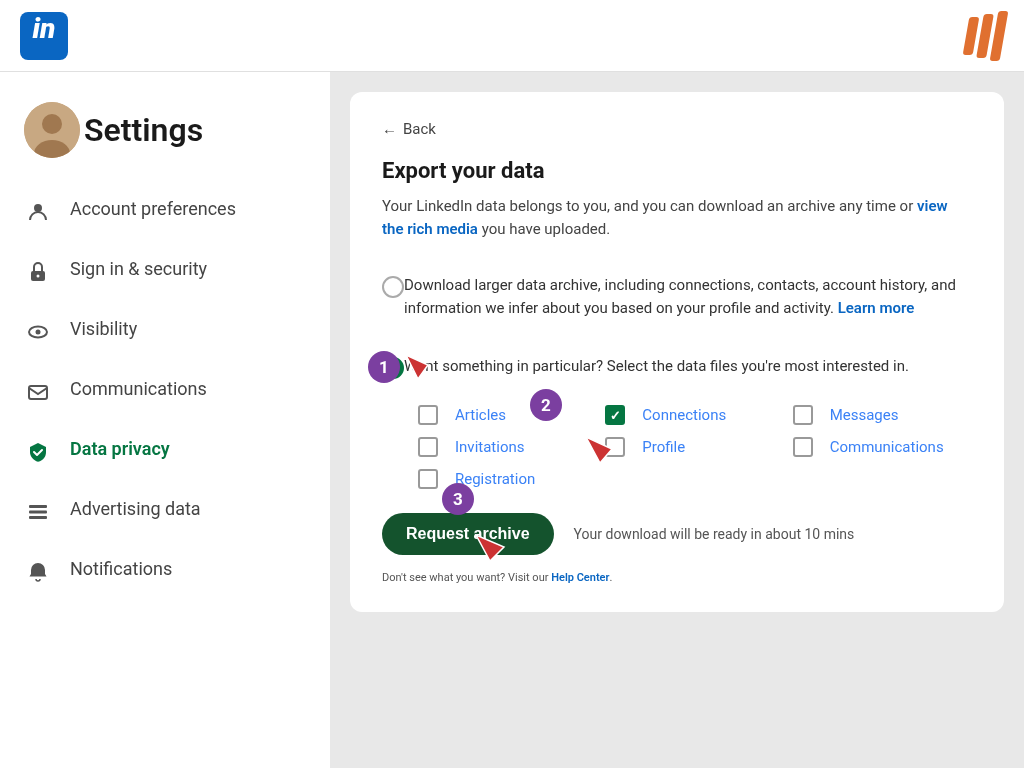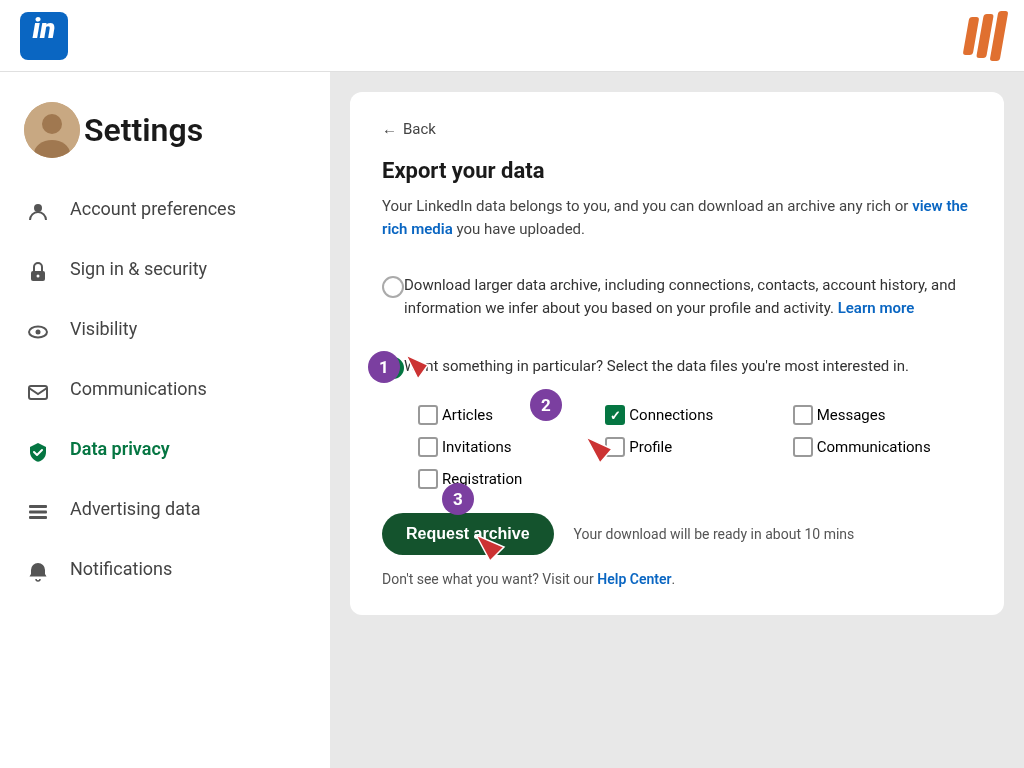--- a/index.html
+++ b/index.html
@@ -190,23 +190,23 @@
     .checkboxes-grid {
       display: grid;
       grid-template-columns: 1fr 1fr 1fr;
       gap: 12px 8px;
       margin: 16px 0 24px;
       padding-left: 36px;
     }
     .checkbox-item {
       display: flex;
       align-items: center;
-      gap: 4px;
+      gap: 17px;
       font-size: 15px;
-      color: #000000;
+      color: #3b82f6;
     }
     .checkbox-box {
       width: 20px;
       height: 20px;
       border: 2px solid #999;
       border-radius: 3px;
       flex-shrink: 0;
       display: flex;
       align-items: center;
       justify-content: center;
@@ -237,21 +237,21 @@
       font-size: 16px;
       font-weight: 700;
       cursor: pointer;
     }
     .ready-text {
       font-size: 14px;
       color: #555;
     }
     .help-text {
       margin-top: 16px;
-      font-size: 14px;
+      font-size: 11px;
       color: #555;
     }
     .help-text a {
       color: #0a66c2;
       font-weight: 600;
       text-decoration: none;
     }
     
     .badge {
       width: 32px;
@@ -380,21 +380,21 @@
     <div class="card">
 
       <div class="back-link">
         <span>←</span>
         <span>Back</span>
       </div>
 
       <div class="card-title">Export your data</div>
 
       <div class="card-desc">
-        <span>Your LinkedIn data belongs to you, and you can download an archive any rich or </span><a>view the rich media</a><span> you have uploaded.</span>
+        <span>Your LinkedIn data belongs to you, and you can download an archive any time or </span><a>view the rich media</a><span> you have uploaded.</span>
       </div>
 
       <div class="radio-section">
         <div class="radio-option">
           <div class="radio-circle"></div>
           <div class="radio-label">
             <span>Download larger data archive, including connections, contacts, account history, and information we infer about you based on your profile and activity. </span><a>Learn more</a>
           </div>
         </div>
       </div>

